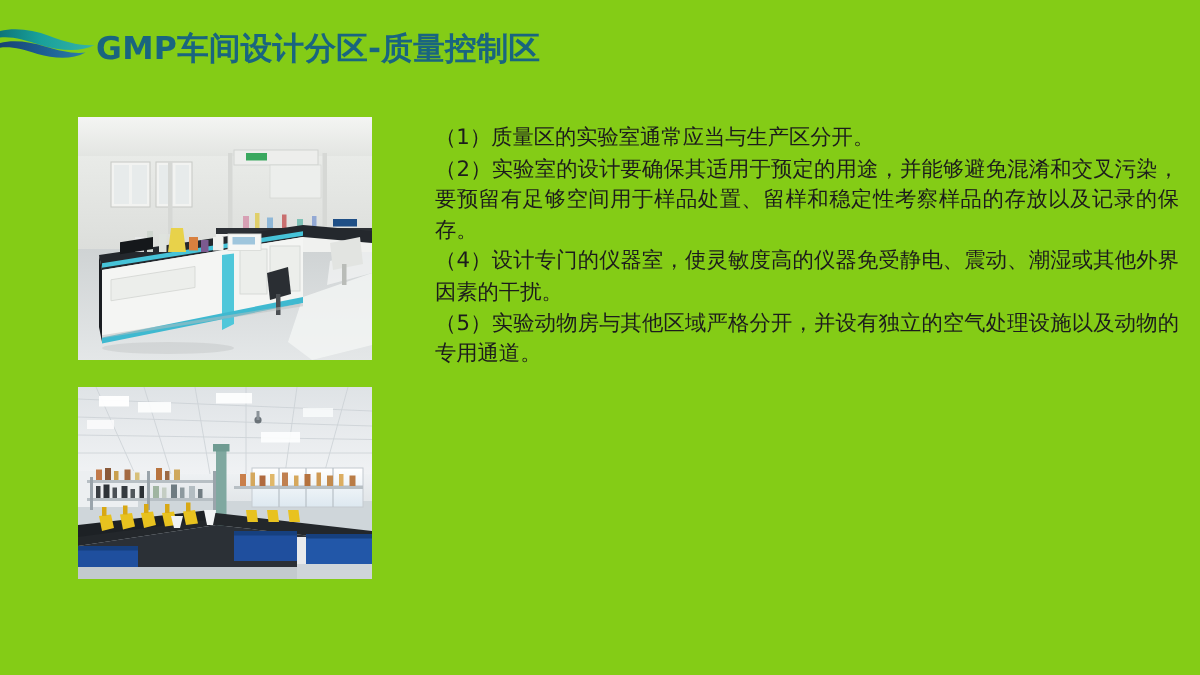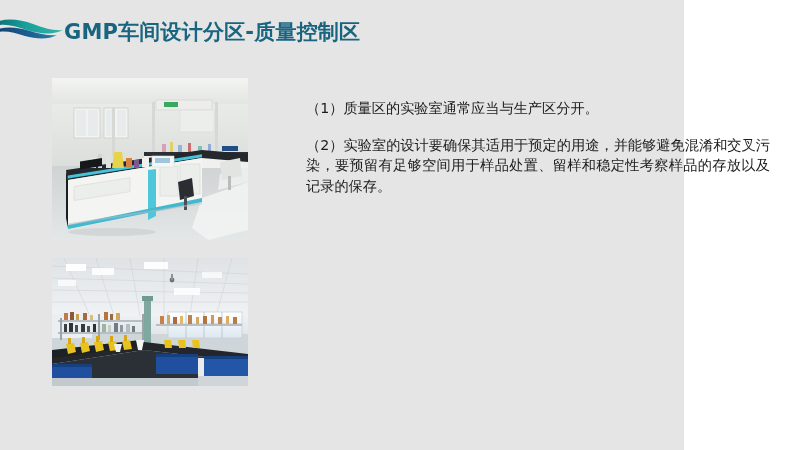--- a/index.html
+++ b/index.html
@@ -12,22 +12,22 @@
     height: 450px;
     position: relative;
     overflow: hidden;
     font-family: "DejaVu Sans", "Liberation Sans", sans-serif;
   }
 
   
   .slide {
     position: absolute;
     left: 0; top: 0;
-    width: 684px; height: 450px;
-    background: #e5e5e5;
+    width: 800px; height: 450px;
+    background: #84cc16;
   }
 
   
   .header {
     position: absolute;
     left: 0; top: 0;
     width: 800px;
     height: 62px;
   }
   .brand-swoosh {
@@ -80,21 +80,21 @@
     top: 82px;
     width: 496px;
     font-size: 14.2px;
     line-height: 20.6px;
     color: #1c1c1c;
     font-family: "DejaVu Sans", "Liberation Sans", sans-serif;
     text-align: justify;
     text-justify: inter-ideograph;
   }
   .para {
-    margin: 16px;
+    margin: 0;
     text-indent: 0;
   }
 </style>
 </head>
 <body>
 
 <div class="slide">
 
   <div class="header">
 
@@ -349,15 +349,17 @@
       <rect x="146" y="118" width="50" height="10" fill="#cfd5d9"></rect>
 
       <circle cx="120" cy="22" r="2.4" fill="#6b7379"></circle>
       <rect x="119" y="16" width="2" height="6" fill="#8b9399"></rect>
     </svg>
   </div>
 
   <div class="body-text">
     <p class="para">（1）质量区的实验室通常应当与生产区分开。</p>
     <p class="para">（2）实验室的设计要确保其适用于预定的用途，并能够避免混淆和交叉污染，要预留有足够空间用于样品处置、留样和稳定性考察样品的存放以及记录的保存。</p>
+    <p class="para">（4）设计专门的仪器室，使灵敏度高的仪器免受静电、震动、潮湿或其他外界因素的干扰。</p>
+    <p class="para">（5）实验动物房与其他区域严格分开，并设有独立的空气处理设施以及动物的专用通道。</p>
   </div>
 
 </div>
 
 </body></html>

